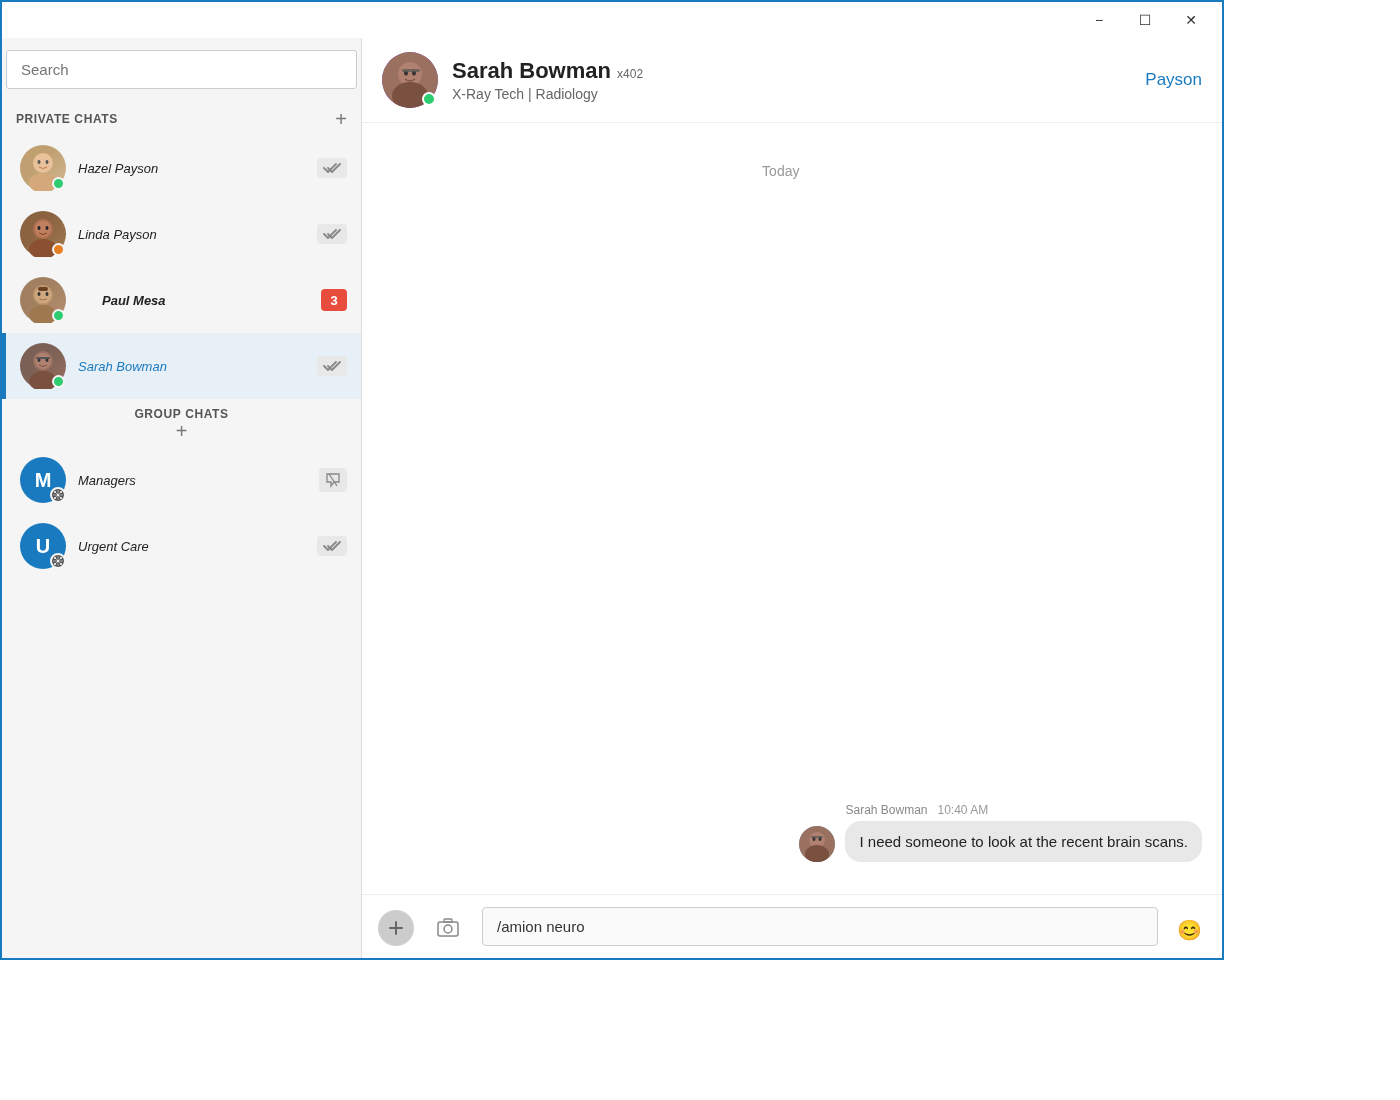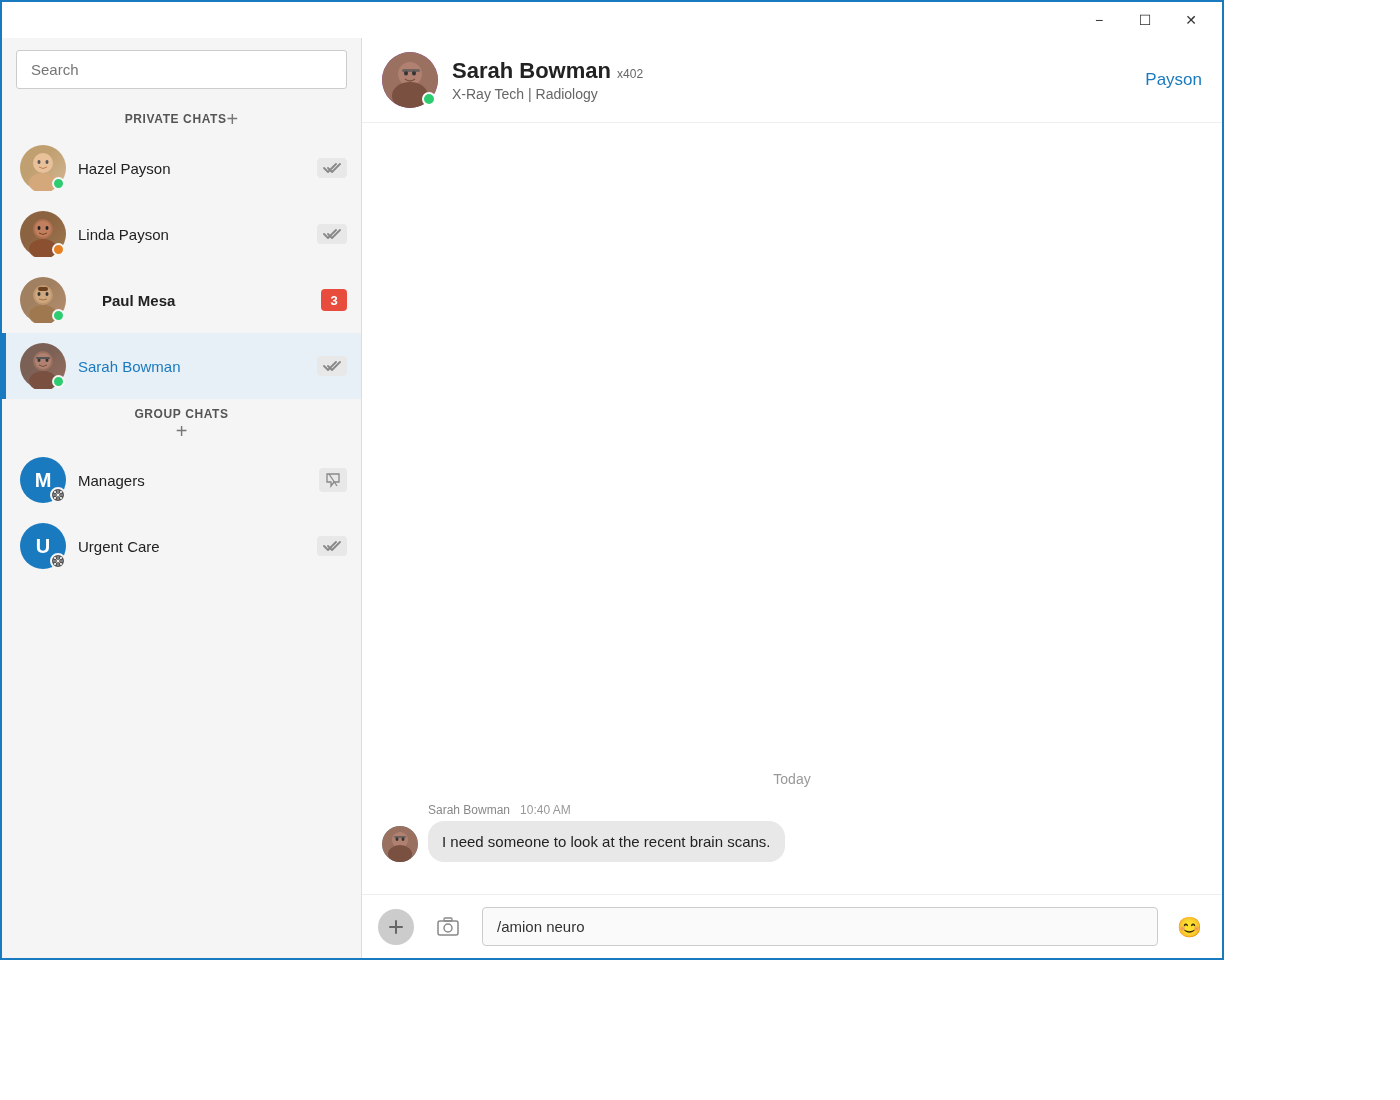--- a/index.html
+++ b/index.html
@@ -47,37 +47,37 @@
     .sidebar {
       width: 360px;
       min-width: 360px;
       background: #f5f5f5;
       display: flex;
       flex-direction: column;
       border-right: 1px solid #ddd;
       overflow-y: auto;
     }
     .search-container {
-      padding: 12px 14px;
+      padding: 12px 4px;
       flex-shrink: 0;
     }
     .search-input {
       width: 100%;
       padding: 10px 14px;
       border: 1px solid #ccc;
       border-radius: 3px;
       background: #fff;
       font-size: 15px;
       color: #666;
       outline: none;
     }
     .section-header {
       display: flex;
       align-items: center;
-      justify-content: center;
+      justify-content: space-between;
       padding: 8px 14px 6px;
       color: #555;
       font-size: 12px;
       font-weight: 600;
       letter-spacing: 0.05em;
       flex-shrink: 0;
     }
     .section-header .add-btn {
       color: #777;
       font-size: 20px;
@@ -137,23 +137,24 @@
       background: #555;
       border-radius: 50%;
       display: flex;
       align-items: center;
       justify-content: center;
       border: 2px solid #f5f5f5;
     }
     .group-badge svg { width: 10px; height: 10px; }
     .chat-name {
       flex: 1;
-      font-size: 15px;
+      font-size: 13px;
       color: #222;
       font-weight: 400;
+      font-style: italic;
     }
     .chat-name.active-name { color: #1a7abf; }
     .chat-name.bold { font-weight: 700; margin-left: 24px; }
     .chat-badge {
       min-width: 26px;
       height: 22px;
       background: #e74c3c;
       border-radius: 4px;
       color: #fff;
       font-size: 13px;
@@ -240,21 +241,21 @@
       color: #1a7abf;
       cursor: pointer;
       border: none;
       background: transparent;
     }
     .messages-area {
       flex: 1;
       overflow-y: auto;
       padding: 20px;
       display: flex;
-      flex-direction: column;
+      flex-direction: row;
     }
     .date-divider {
       text-align: center;
       color: #999;
       font-size: 14px;
       margin: 20px 0 16px;
     }
     .message-row {
       display: flex;
       align-items: flex-end;
@@ -285,21 +286,21 @@
       background: #e8e8e8;
       border-radius: 16px;
       padding: 10px 14px;
       font-size: 15px;
       color: #222;
       line-height: 1.4;
       display: inline-block;
     }
     .input-bar {
       display: flex;
-      align-items: center;
+      align-items: flex-end;
       padding: 12px 16px;
       border-top: 1px solid #eee;
       gap: 16px;
       flex-shrink: 0;
     }
     .input-icon-btn {
       width: 36px;
       height: 36px;
       border-radius: 50%;
       border: none;

